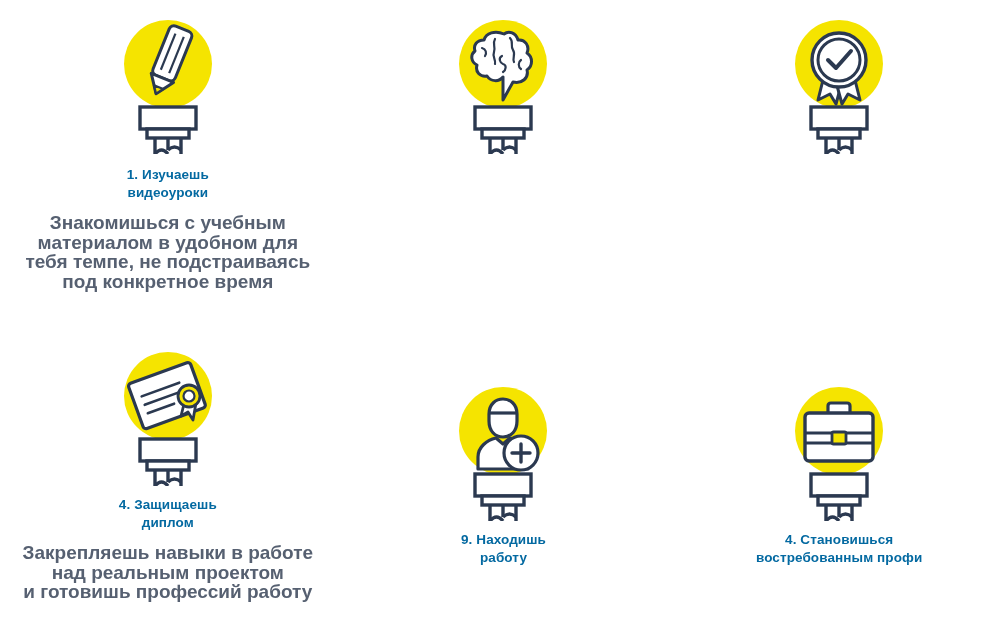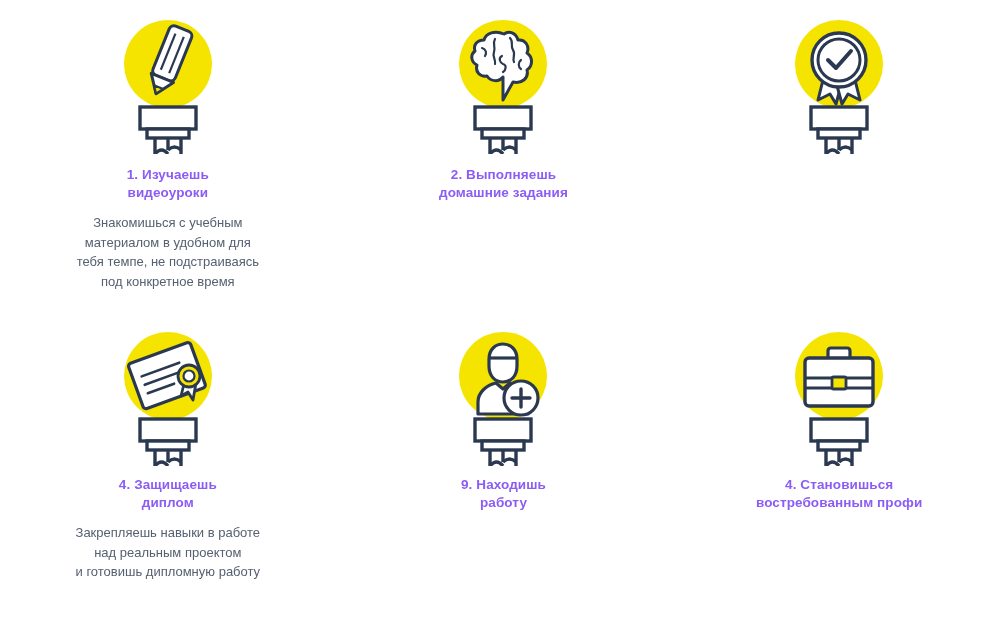--- a/index.html
+++ b/index.html
@@ -24,46 +24,46 @@
   }
 
   .step-card {
     position: relative;
     display: flex;
     flex-direction: column;
     align-items: center;
     padding-top: 14px;
     box-sizing: border-box;
   }
-  .step-card.row2 { padding-top: 14px; }
+  .step-card.row2 { padding-top: 14px; justify-content: center; }
 
   
   .bulb {
     width: 130px;
     height: 140px;
     position: relative;
     flex: none;
   }
   .bulb svg { display: block; }
 
   
   .step-title {
     margin-top: 12px;
     font-size: 13.5px;
     font-weight: bold;
     line-height: 18px;
-    color: #8b5cf6;
+    color: #0369a1;
     text-align: center;
     letter-spacing: 0.1px;
     white-space: pre-line;
   }
   .step-desc {
     margin-top: 11px;
-    font-size: 13px;
-    font-weight: normal;
+    font-size: 19px;
+    font-weight: bold;
     line-height: 19.5px;
     color: #566071;
     text-align: center;
     white-space: pre-line;
   }
   .row2 .step-title { margin-top: 10px; }
 </style>
 </head>
 <body>
 
@@ -116,22 +116,20 @@
         </g>
         <g fill="none" stroke="#2B3950" stroke-width="3.4">
           <rect x="37" y="93" width="56" height="22" fill="#FFFFFF"></rect>
           <rect x="44" y="115" width="42" height="9" fill="#FFFFFF"></rect>
           <path d="M52 124 L52 140 M65 124 L65 136 M78 124 L78 140" stroke-linecap="butt"></path>
           <path d="M52 140 Q58.5 132 65 140"></path>
           <path d="M65 136 Q71.5 130 78 136"></path>
         </g>
       </svg>
     </div>
-    <div class="step-title">2. Выполняешь
-домашние задания</div>
   </div>
 
   <div class="step-card">
     <div class="bulb">
       <svg width="130" height="140" viewBox="0 0 130 140">
         <g>
           <circle cx="65" cy="50" r="44" fill="#F5E400"></circle>
           <path d="M50 62 L44 86 L56 80 L62 90 L68 68 Z" fill="#FFFFFF" stroke="#2B3950" stroke-width="3" stroke-linejoin="round"></path>
           <path d="M80 62 L86 86 L74 80 L68 90 L62 68 Z" fill="#FFFFFF" stroke="#2B3950" stroke-width="3" stroke-linejoin="round"></path>
           <circle cx="65" cy="46" r="27" fill="#FFFFFF" stroke="#2B3950" stroke-width="3.4"></circle>
@@ -170,21 +168,21 @@
           <path d="M52 124 L52 140 M65 124 L65 136 M78 124 L78 140" stroke-linecap="butt"></path>
           <path d="M52 140 Q58.5 132 65 140"></path>
           <path d="M65 136 Q71.5 130 78 136"></path>
         </g>
       </svg>
     </div>
     <div class="step-title">4. Защищаешь
 диплом</div>
     <div class="step-desc">Закрепляешь навыки в работе
 над реальным проектом
-и готовишь дипломную работу</div>
+и готовишь профессий работу</div>
   </div>
 
   <div class="step-card row2">
     <div class="bulb">
       <svg width="130" height="140" viewBox="0 0 130 140">
         <g>
           <circle cx="65" cy="50" r="44" fill="#F5E400"></circle>
           <path d="M51 33 C51 23 58 18 65 18 C72 18 79 23 79 33 L79 40
                    C79 50 73 56 65 56 C57 56 51 50 51 40 Z" fill="#FFFFFF" stroke="#2B3950" stroke-width="3.2" stroke-linejoin="round"></path>
           <path d="M51 32 L79 32" stroke="#2B3950" stroke-width="3.2"></path>

